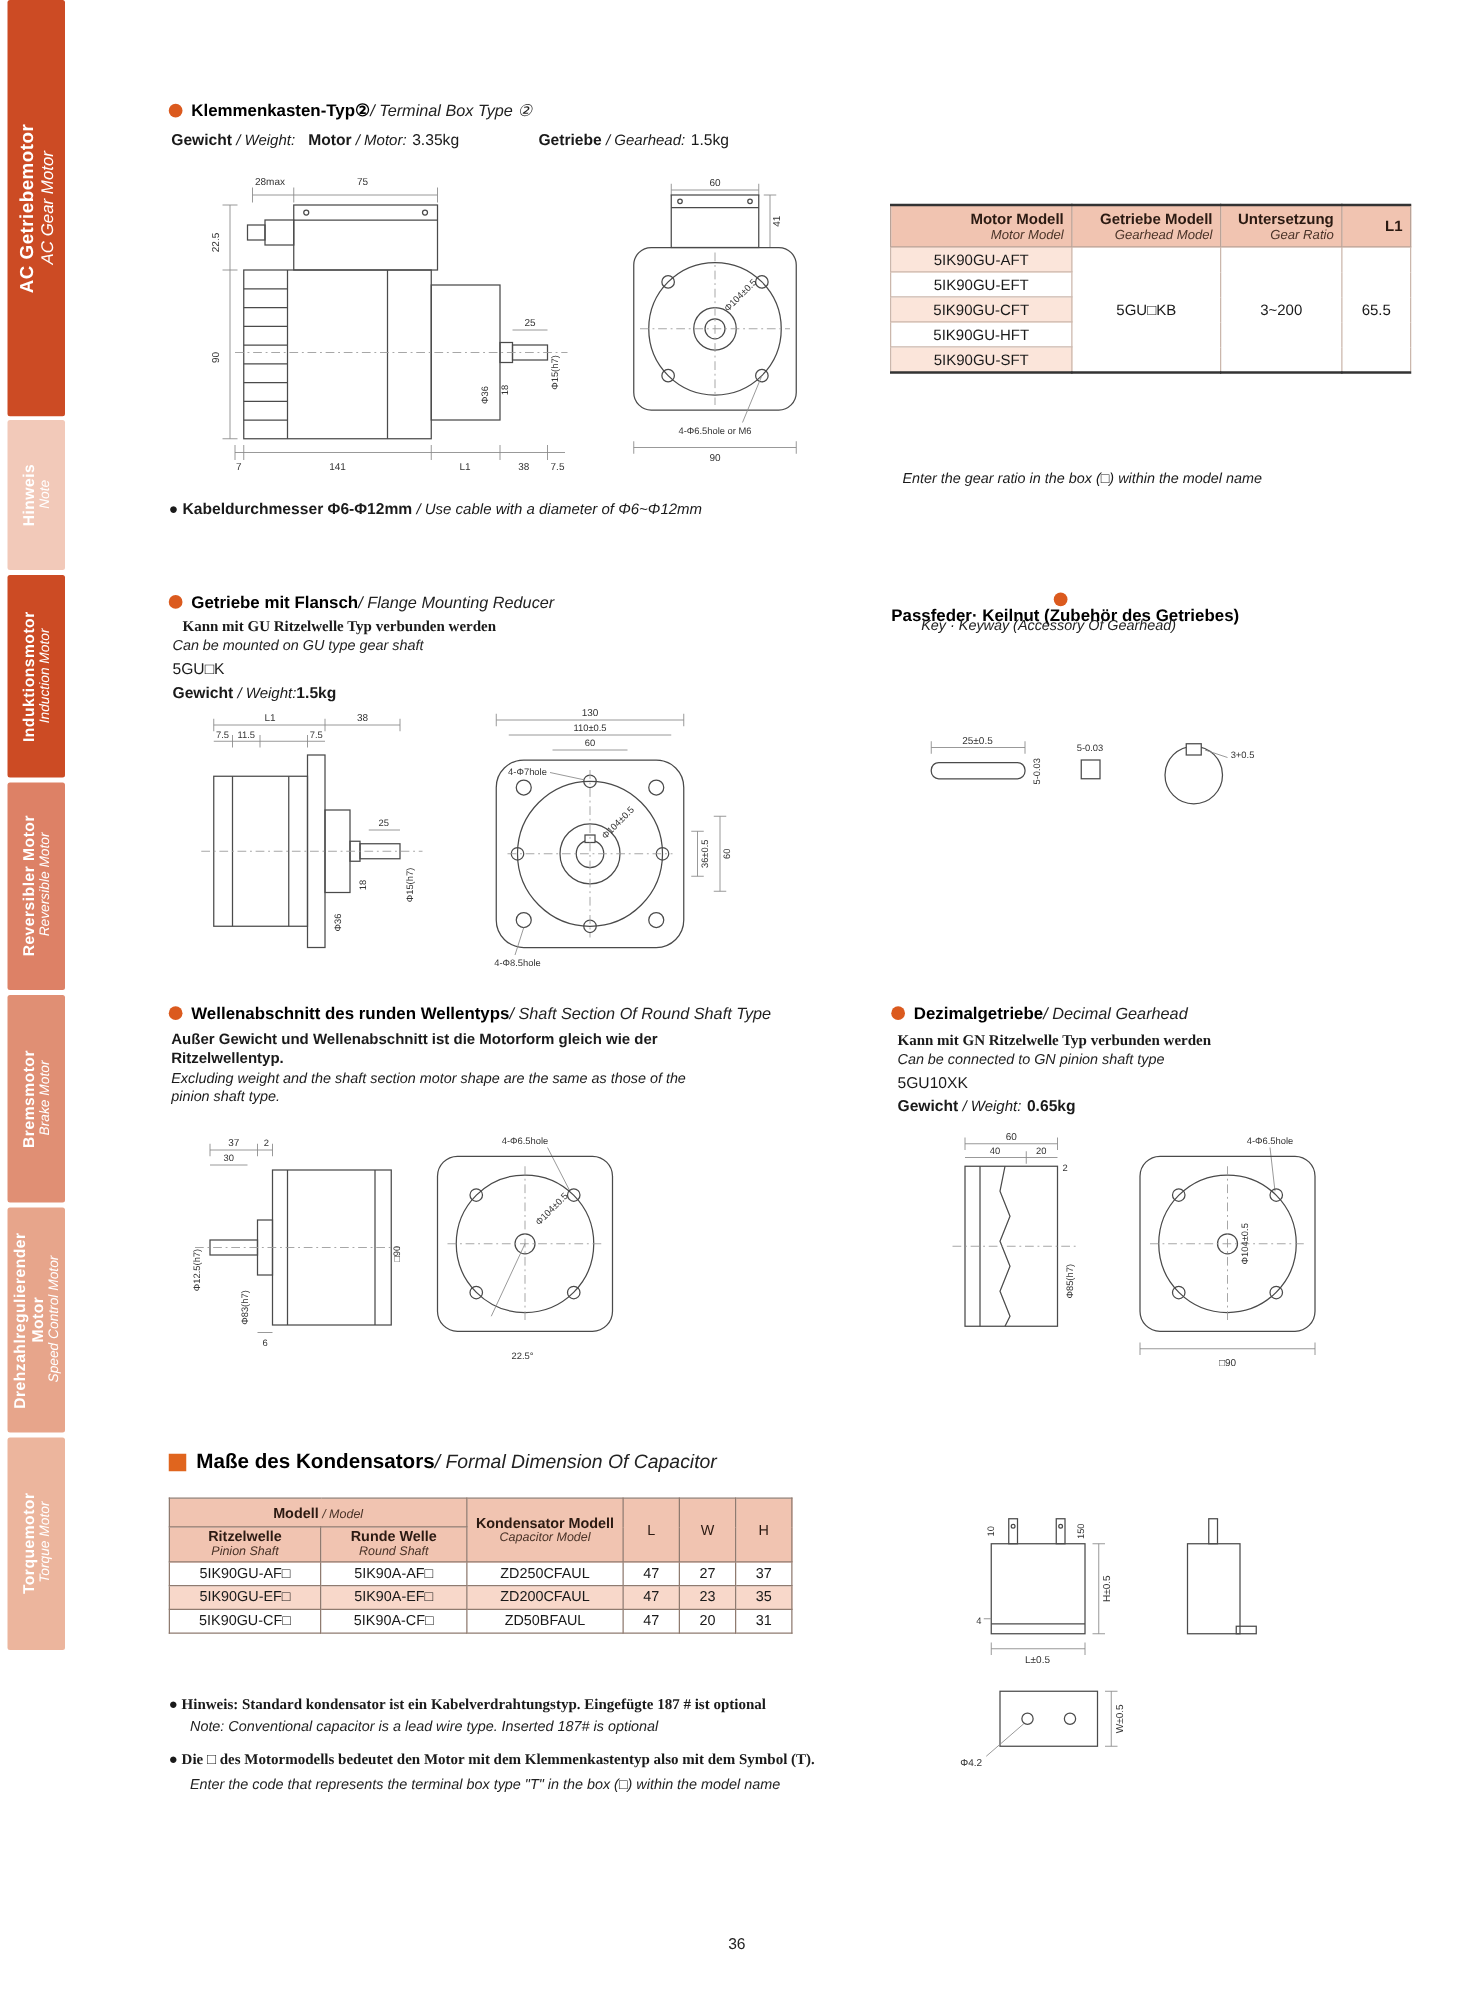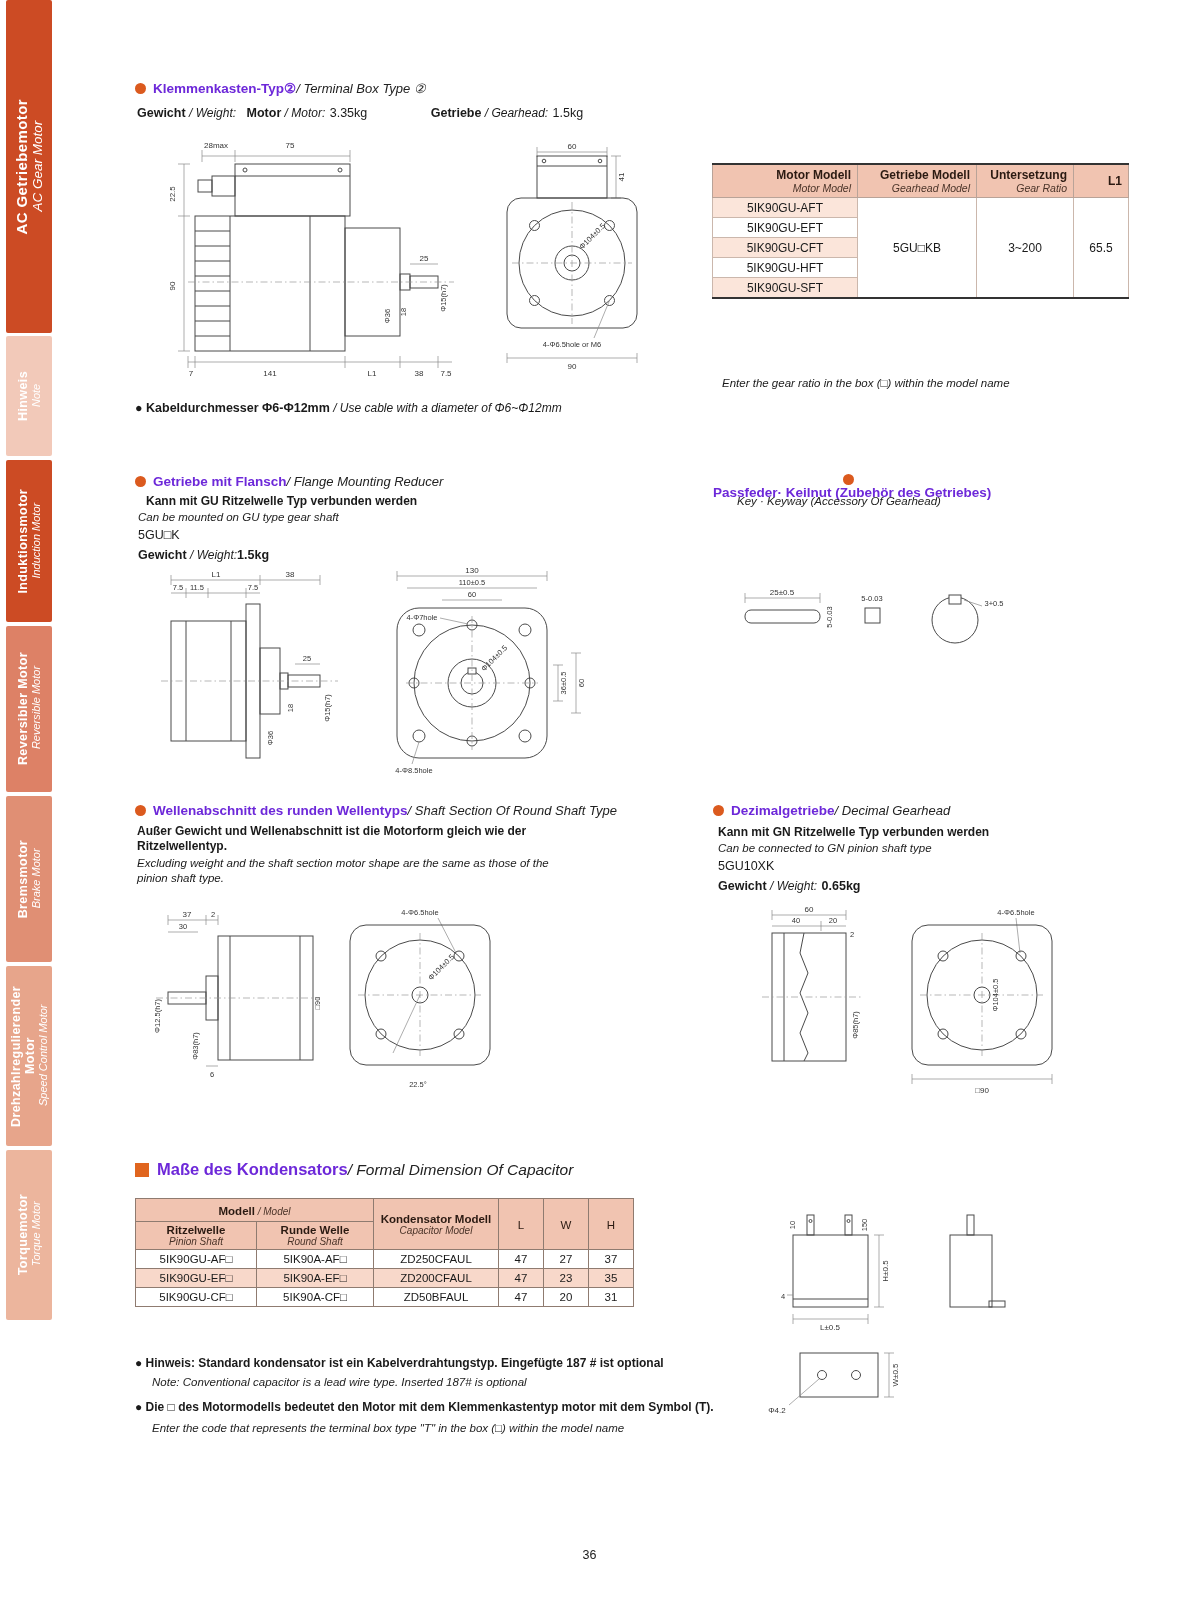--- a/index.html
+++ b/index.html
@@ -10,27 +10,27 @@
   .side-block { position:absolute; left:6px; width:46px; display:flex; align-items:center; justify-content:center; color:#fff; border-radius:2px; }
   .vcol { writing-mode:vertical-rl; transform:rotate(180deg); text-align:center; }
   .vcol .de { font-weight:700; font-size:12.5px; letter-spacing:.4px; }
   .vcol .en { font-style:italic; font-size:11px; margin-top:2px; }
   .side-header .vcol .de { font-size:15px; }
   .side-header .vcol .en { font-size:13.5px; }
 
   
   .abs { position:absolute; }
   .title { position:absolute; display:flex; align-items:center; white-space:nowrap; }
-  .title b { font-size:13.5px; color:#6d28d9; }
+  .title b { font-size:13.5px; color:#000000; }
   .title i { font-size:13px; color:#222; font-weight:400; }
   .title .dot { width:11px; height:11px; border-radius:50%; background:#DB5A1E; display:inline-block; margin-right:7px; flex:0 0 auto; }
   .title.big b { font-size:16.5px; }
   .title.big i { font-size:15.5px; }
   .title .sq { width:14px; height:14px; background:#E0651E; display:inline-block; margin-right:8px; flex:0 0 auto; }
-  .bold12 { position:absolute; font-weight:700; font-size:12px; white-space:nowrap; }
+  .bold12 { position:absolute; font-weight:700; font-size:12px; white-space:nowrap;font-family:Liberation Serif, serif; }
   .ital11 { position:absolute; font-style:italic; font-size:11.5px; color:#222; white-space:nowrap; }
   .plain12 { position:absolute; font-size:12.5px; white-space:nowrap; }
   .wrapblk { position:absolute; font-size:12px; line-height:15px; }
   .wrapblk.b { font-weight:700; }
   .wrapblk.i { font-style:italic; font-size:11.5px; }
   .inline b { font-weight:700; font-size:12.5px; }
   .inline i { font-style:italic; font-size:12px; }
   .inline span { font-size:12.5px; }
 
   
@@ -559,18 +559,18 @@
       <text class="t8" x="32" y="218" text-anchor="middle">Φ4.2</text>
       <line class="dim" x1="144" y1="158" x2="144" y2="202"></line>
       <line class="dim" x1="139" y1="158" x2="149" y2="158"></line>
       <line class="dim" x1="139" y1="202" x2="149" y2="202"></line>
       <text class="t8" transform="rotate(-90 153 180)" x="153" y="180" text-anchor="middle">W±0.5</text>
     </svg>
   </div>
 
   <div class="bold12" style="left:135px;top:1356px;">● Hinweis: Standard kondensator ist ein Kabelverdrahtungstyp. Eingefügte 187 # ist optional</div>
   <div class="ital11" style="left:152px;top:1376px;">Note: Conventional capacitor is a lead wire type. Inserted 187# is optional</div>
-  <div class="bold12" style="left:135px;top:1400px;">● Die □ des Motormodells bedeutet den Motor mit dem Klemmenkastentyp motor mit dem Symbol (T).</div>
+  <div class="bold12" style="left:135px;top:1400px;">● Die □ des Motormodells bedeutet den Motor mit dem Klemmenkastentyp also mit dem Symbol (T).</div>
   <div class="ital11" style="left:152px;top:1422px;">Enter the code that represents the terminal box type "T" in the box (□) within the model name</div>
 
   <div class="pageno" style="top:1548px;">36</div>
 
 </div>
 
 </body></html>

